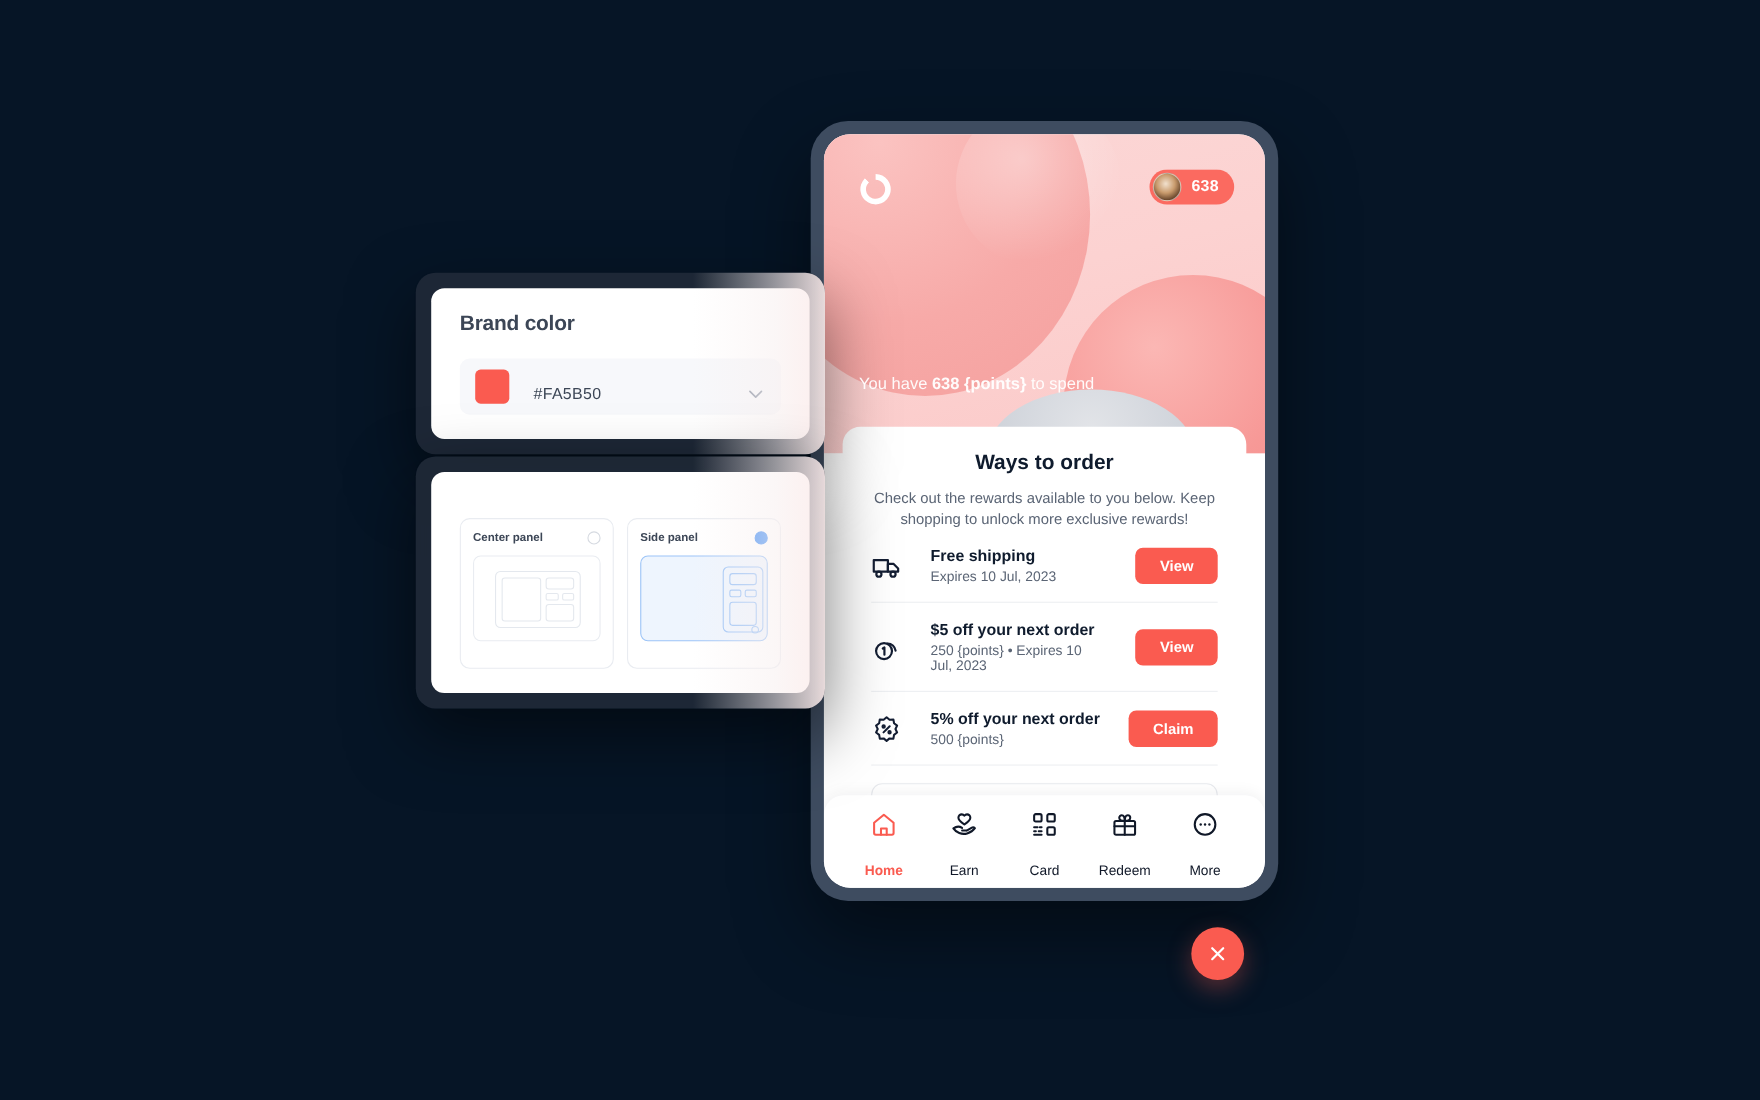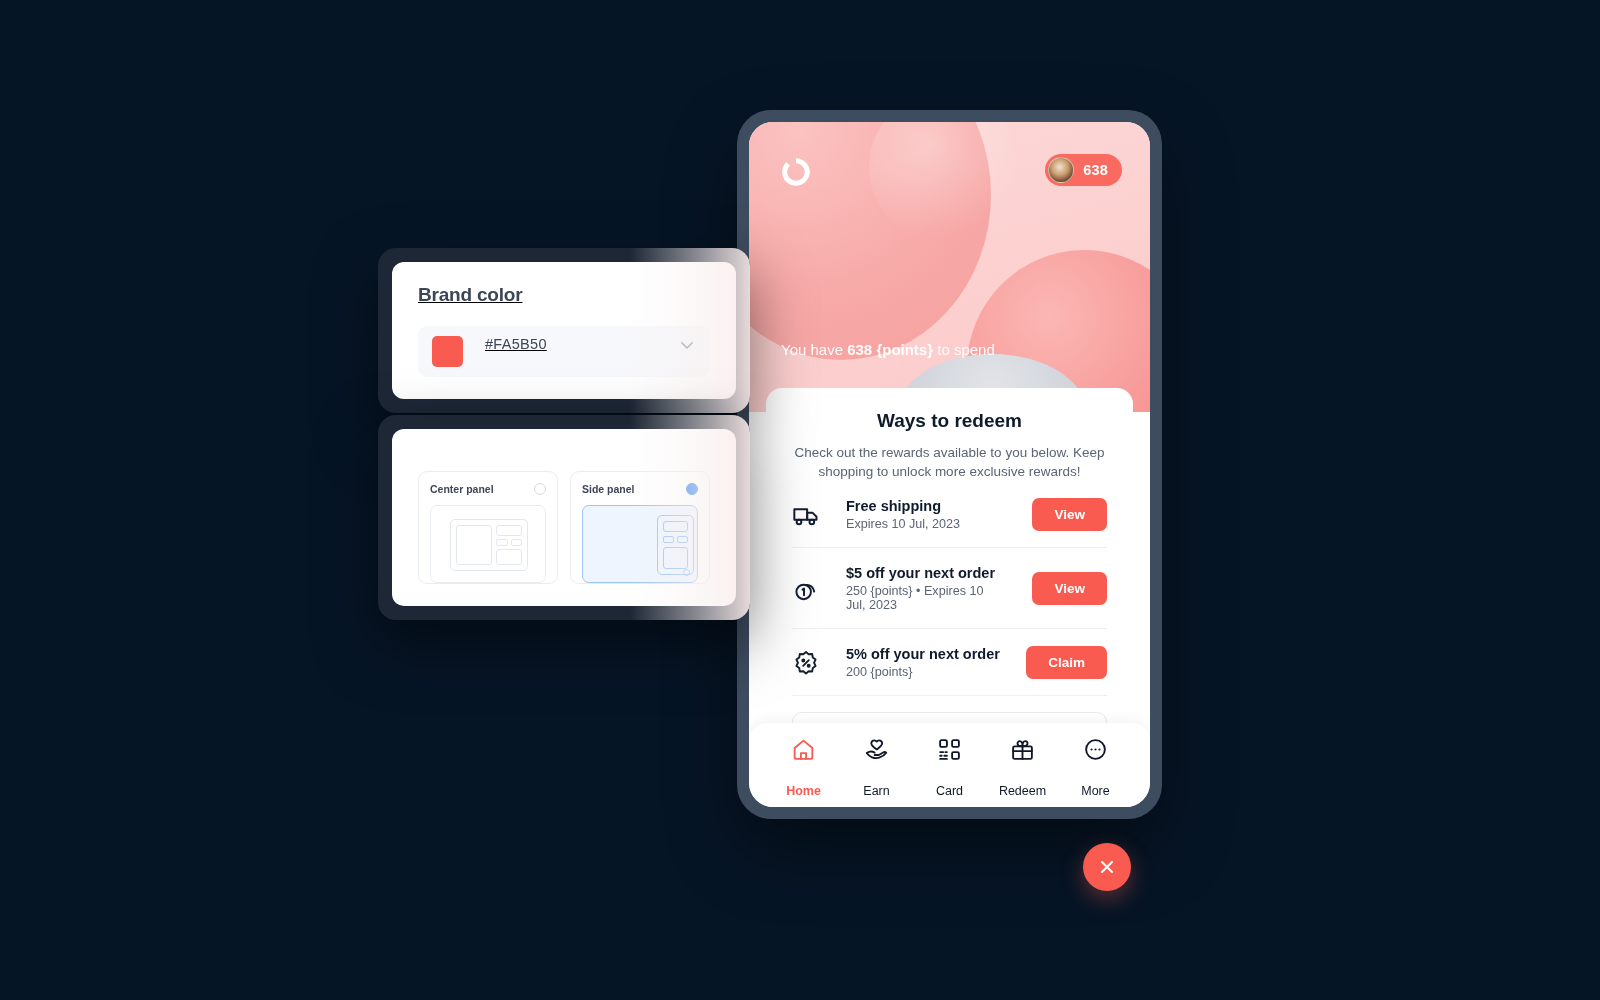--- a/index.html
+++ b/index.html
@@ -132,34 +132,34 @@
     position: absolute;
     background: rgba(31,41,55,.92);
     border-radius: 18px;
     padding: 14px;
     box-shadow: 0 24px 60px rgba(0,0,0,.5);
     backdrop-filter: blur(6px);
   }
   .panel-inner { background: #fff; border-radius: 12px; padding: 22px 26px; }
   .panel-h { font-size: 19px; font-weight: 700; color: #3c4656; letter-spacing: -.2px; }
 
-  .panel-brand { left: 378px; top: 248px; width: 372px; text-decoration: underline; }
+  .panel-brand { left: 378px; top: 248px; width: 372px; }
   .color-field {
-    margin-top: 20px; display: flex; align-items: flex-start; gap: 22px;
+    margin-top: 20px; display: flex; align-items: flex-end; gap: 22px;
     background: #f7f8fb; border-radius: 9px; padding: 10px 14px;
   }
   .swatch { width: 31px; height: 31px; border-radius: 5px; background: #fa5b50; flex: 0 0 auto; }
   .color-val { flex: 1 1 auto; font-size: 14.5px; color: #3c4656; letter-spacing: .3px; }
   .chev { width: 18px; height: 18px; color: #8a93a3; flex: 0 0 auto; }
 
   .panel-template { left: 378px; top: 415px; width: 372px; }
   .tpl-row { display: flex; gap: 12px; margin-top: 20px; }
   .tpl-card {
     flex: 1 1 0; border: 1px solid #e9ecf1; border-radius: 9px;
-    padding: 11px 11px 0 11px; cursor: pointer;
+    padding: 11px 11px 24px 11px; cursor: pointer;
   }
   .tpl-top { display: flex; align-items: center; justify-content: space-between; }
   .tpl-lbl { font-size: 10.5px; font-weight: 700; color: #3c4656; }
   .radio { width: 12px; height: 12px; border-radius: 50%; border: 1.4px solid #d6dae1; }
   .radio.on { background: #4a93f5; border-color: #4a93f5; }
   .tpl-prev {
     margin-top: 10px; height: 78px; border-radius: 7px;
     border: 1px solid #e9ecf1; position: relative; overflow: hidden;
   }
   .tpl-prev.blue { border-color: #9cc4f7; background: #eef5fe; }
@@ -223,21 +223,21 @@
 
         <div class="points-pill">
           <div class="avatar"></div>
           <span class="points-num">638</span>
         </div>
 
         <div class="hero-sub"><span>You have </span><b>638 {points}</b><span> to spend</span></div>
       </div>
 
       <div class="sheet">
-        <div class="sheet-title">Ways to redeem</div>
+        <div class="sheet-title">Ways to order</div>
         <div class="sheet-desc">Check out the rewards available to you below. Keep shopping to unlock more exclusive rewards!</div>
 
         <div class="reward">
           <span class="reward-ico">
             <svg viewBox="0 0 24 24" fill="none" stroke="currentColor" stroke-width="1.7" stroke-linecap="round" stroke-linejoin="round">
               <path d="M2 7h11v9H2z"></path>
                 <path d="M13 10h4.5l3.5 3.5V16H13z"></path>
               <circle cx="6" cy="18" r="2"></circle>
                 <circle cx="17" cy="18" r="2"></circle>
             </svg>
@@ -268,21 +268,21 @@
           <span class="reward-ico">
             <svg viewBox="0 0 24 24" fill="none" stroke="currentColor" stroke-width="1.6" stroke-linecap="round" stroke-linejoin="round">
               <path d="M12 2.6l2.3 1.9 3-.2.5 3 2.4 1.8-1.3 2.7 1.3 2.7-2.4 1.8-.5 3-3-.2-2.3 1.9-2.3-1.9-3 .2-.5-3-2.4-1.8 1.3-2.7-1.3-2.7 2.4-1.8.5-3 3 .2z"></path>
               <path d="M9.6 14.4l4.8-4.8"></path>
                 <circle cx="9.7" cy="9.8" r=".9"></circle>
               <circle cx="14.3" cy="14.3" r=".9"></circle>
             </svg>
           </span>
           <div class="reward-txt">
             <div class="reward-name">5% off your next order</div>
-            <div class="reward-meta">200 {points}</div>
+            <div class="reward-meta">500 {points}</div>
           </div>
           <button class="reward-btn">Claim</button>
         </div>
 
         <div class="ghost-card"></div>
       </div>
 
       <div class="tabbar">
         <div class="tab active">
           <span class="tab-ico">

